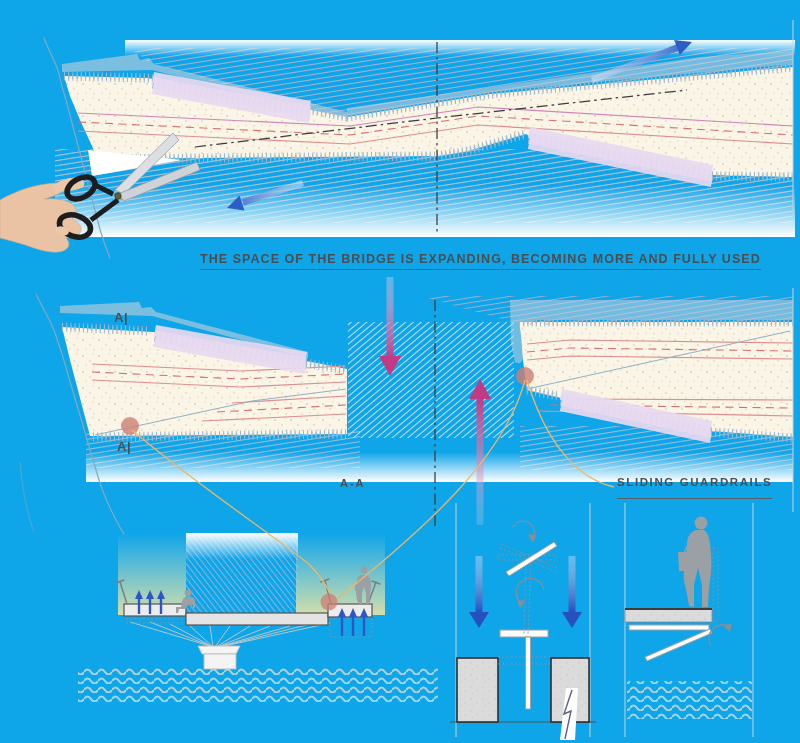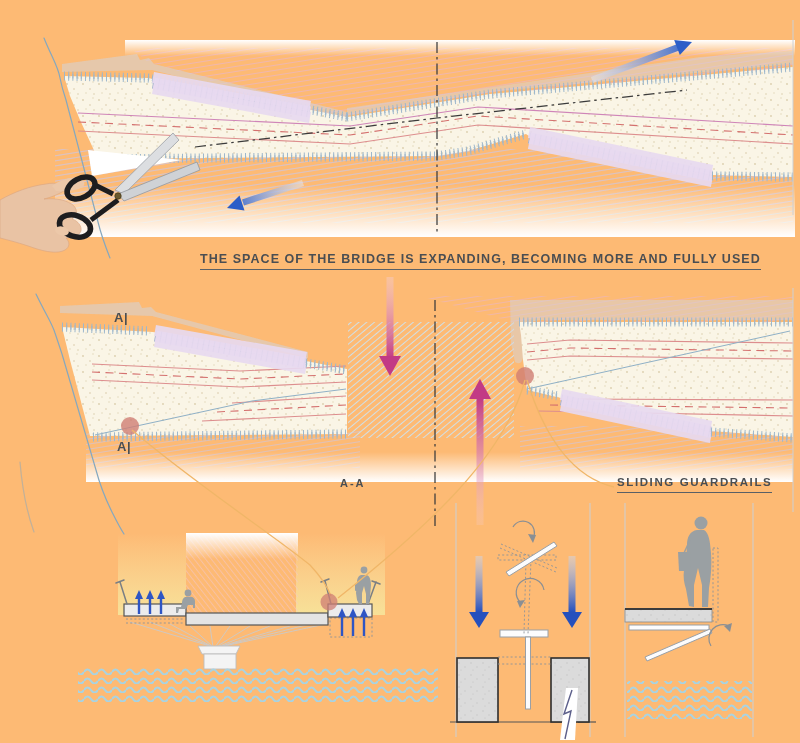--- a/index.html
+++ b/index.html
@@ -1,27 +1,27 @@
 <!DOCTYPE html>
 <html><head>
 <meta charset="utf-8">
 <style>
   html,body{margin:0;padding:0;background:#ffffff}
-  .canvas{position:relative;width:800px;height:743px;overflow:hidden;background:#fdba74;
+  .canvas{position:relative;width:800px;height:743px;overflow:hidden;background:#0ea5e9;
           font-family:"Liberation Sans",sans-serif}
   .canvas svg{position:absolute;left:0;top:0}
   .lbl{position:absolute;color:#4a4e52;font-weight:bold;white-space:nowrap}
   .heading{left:200px;top:252px;font-size:12.5px;letter-spacing:1.05px;
            border-bottom:1.6px solid #596066;padding-bottom:3px}
   .marker{font-size:13px;letter-spacing:0.5px}
   .marker-top{left:114px;top:310px}
   .marker-bottom{left:117px;top:439px}
   .aa{left:340px;top:477px;font-size:11px;letter-spacing:2px}
   .sliding{left:617px;top:476px;font-size:11.5px;letter-spacing:1.6px;
-           border-bottom:1.4px solid #596066;padding-bottom:4px}
+           border-bottom:1.4px solid #596066;padding-bottom:10px}
   
   .edge-core{fill:none;stroke:#9db7cc;stroke-width:4.6;stroke-dasharray:1 3.2}
   .edge-line{fill:none;stroke:#6f93b2;stroke-width:1.05}
   .band-core{fill:none;stroke:#e7d9f0;stroke-width:11;opacity:.92}
   .band-rungs{fill:none;stroke:#8ea6c0;stroke-width:11;stroke-dasharray:1 4.4;opacity:.75}
   .band-edge{fill:none;stroke:#7396b4;stroke-width:1.05}
   .road-s1{fill:none;stroke:#cf85b8;stroke-width:1.15}
   .road-s2{fill:none;stroke:#dd8e8e;stroke-width:1.15}
   .road-d{fill:none;stroke:#d4706e;stroke-width:1.1;stroke-dasharray:8 5.5}
   .dashdot{fill:none;stroke:#3b3b3b;stroke-width:1.25;stroke-dasharray:11 4 2.5 4}

